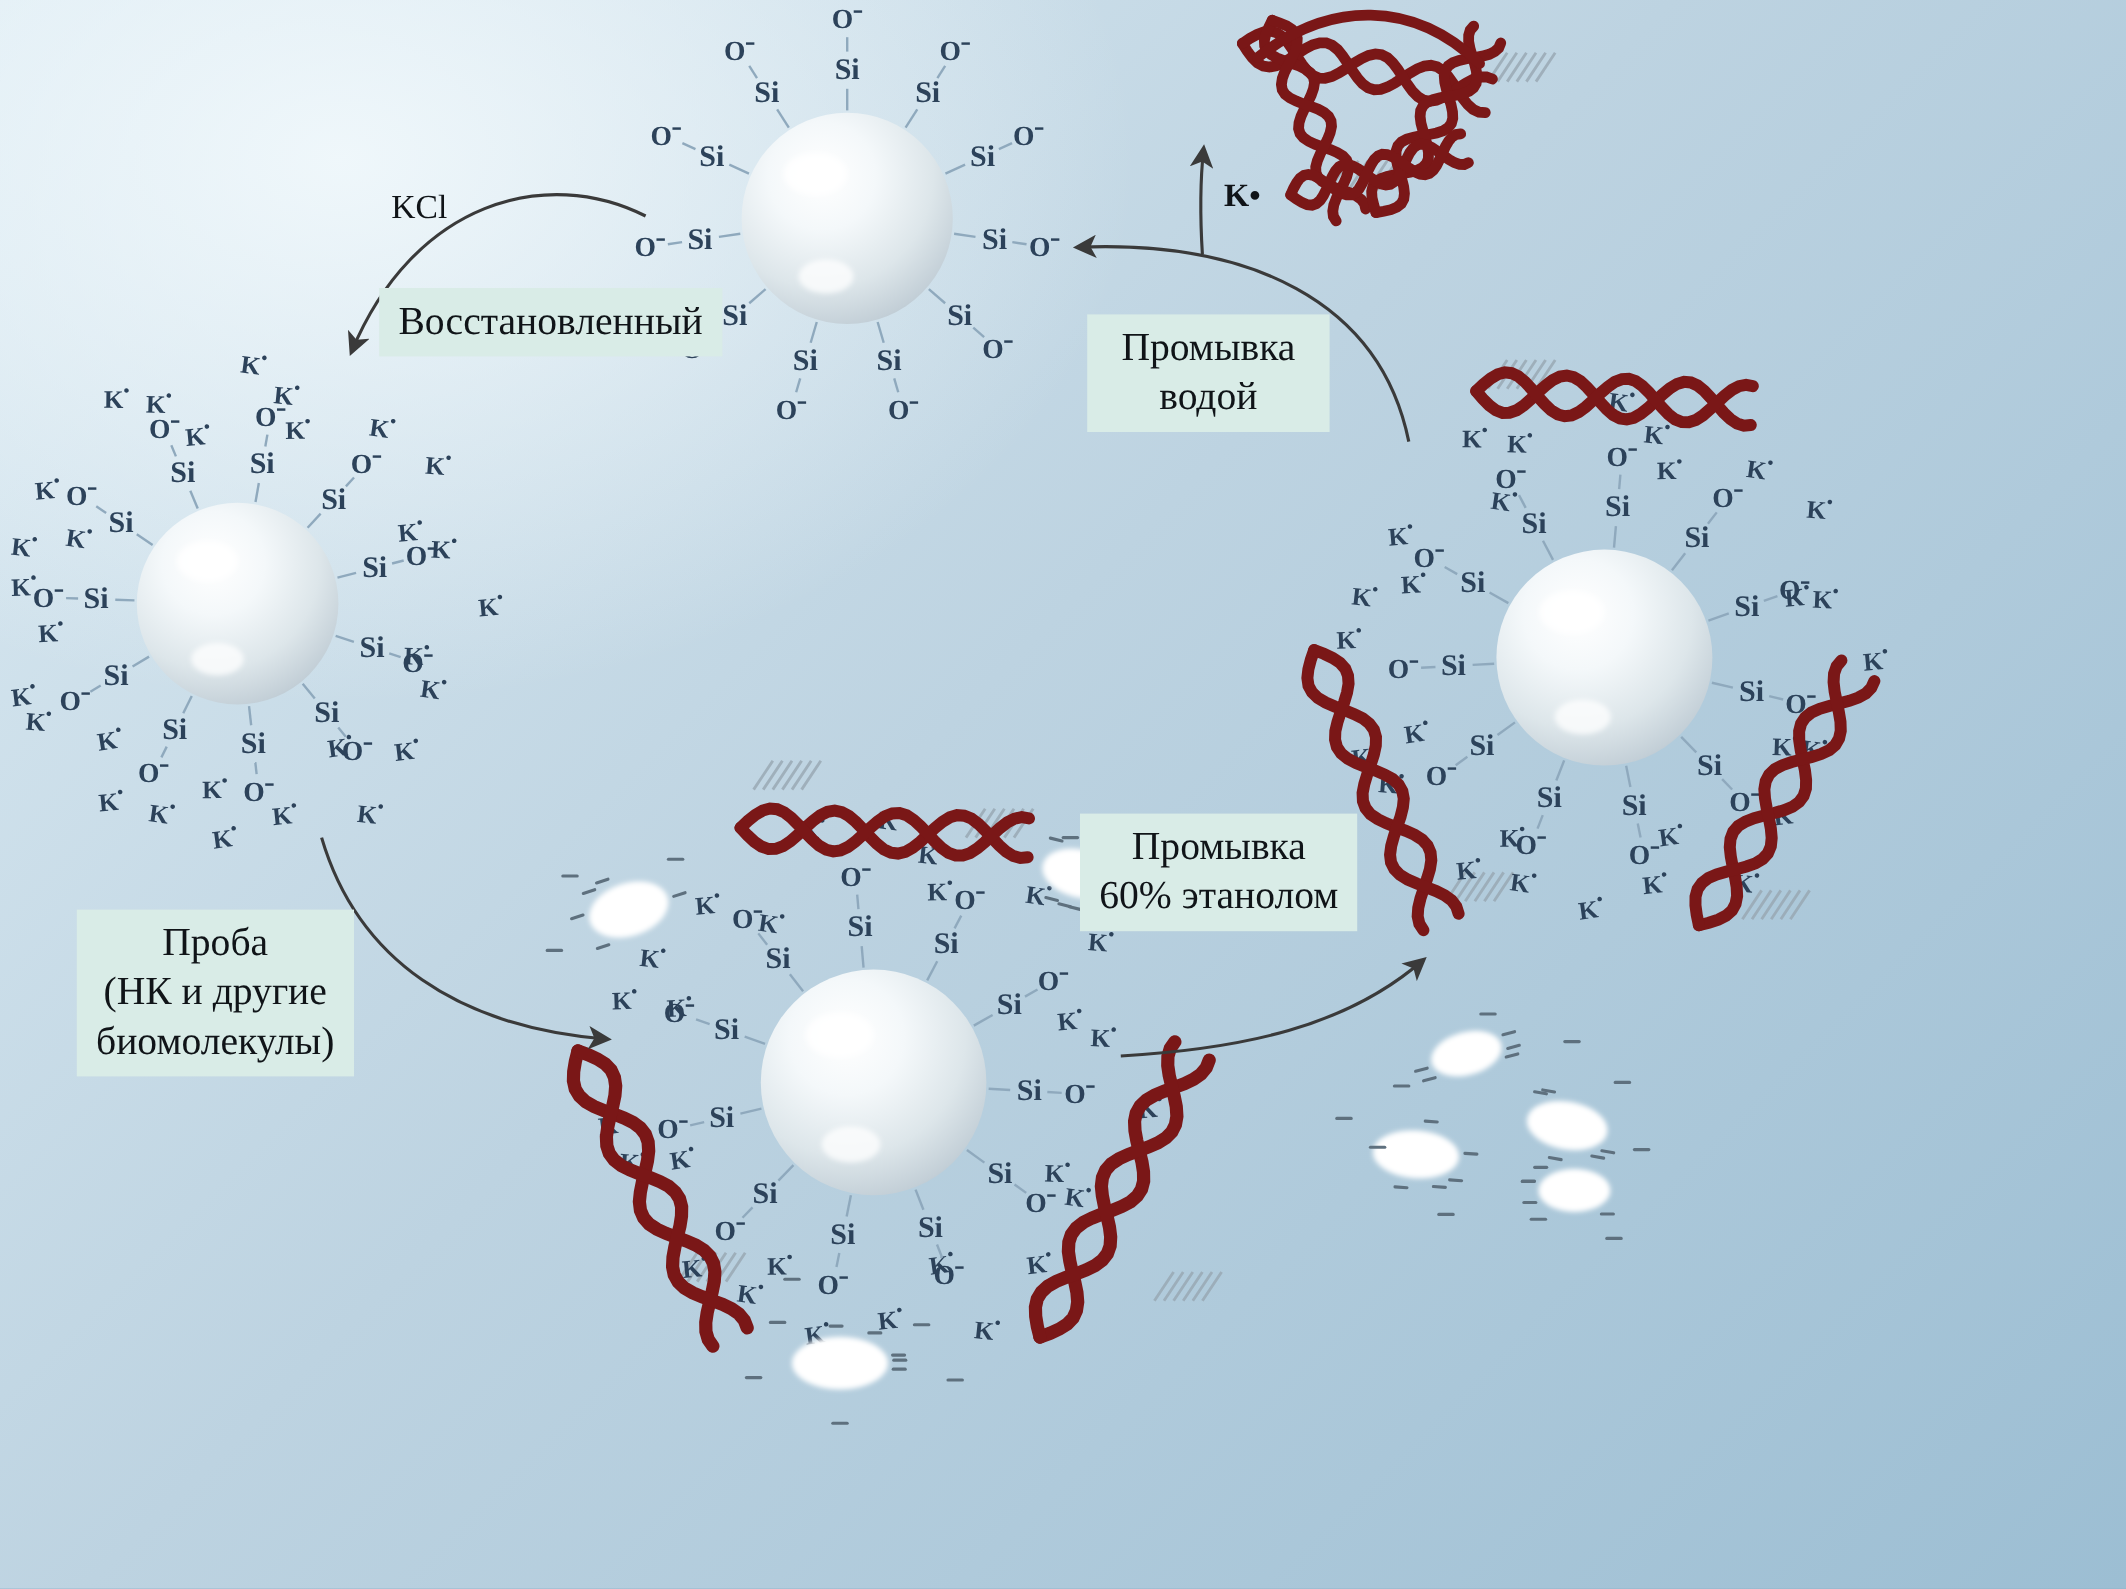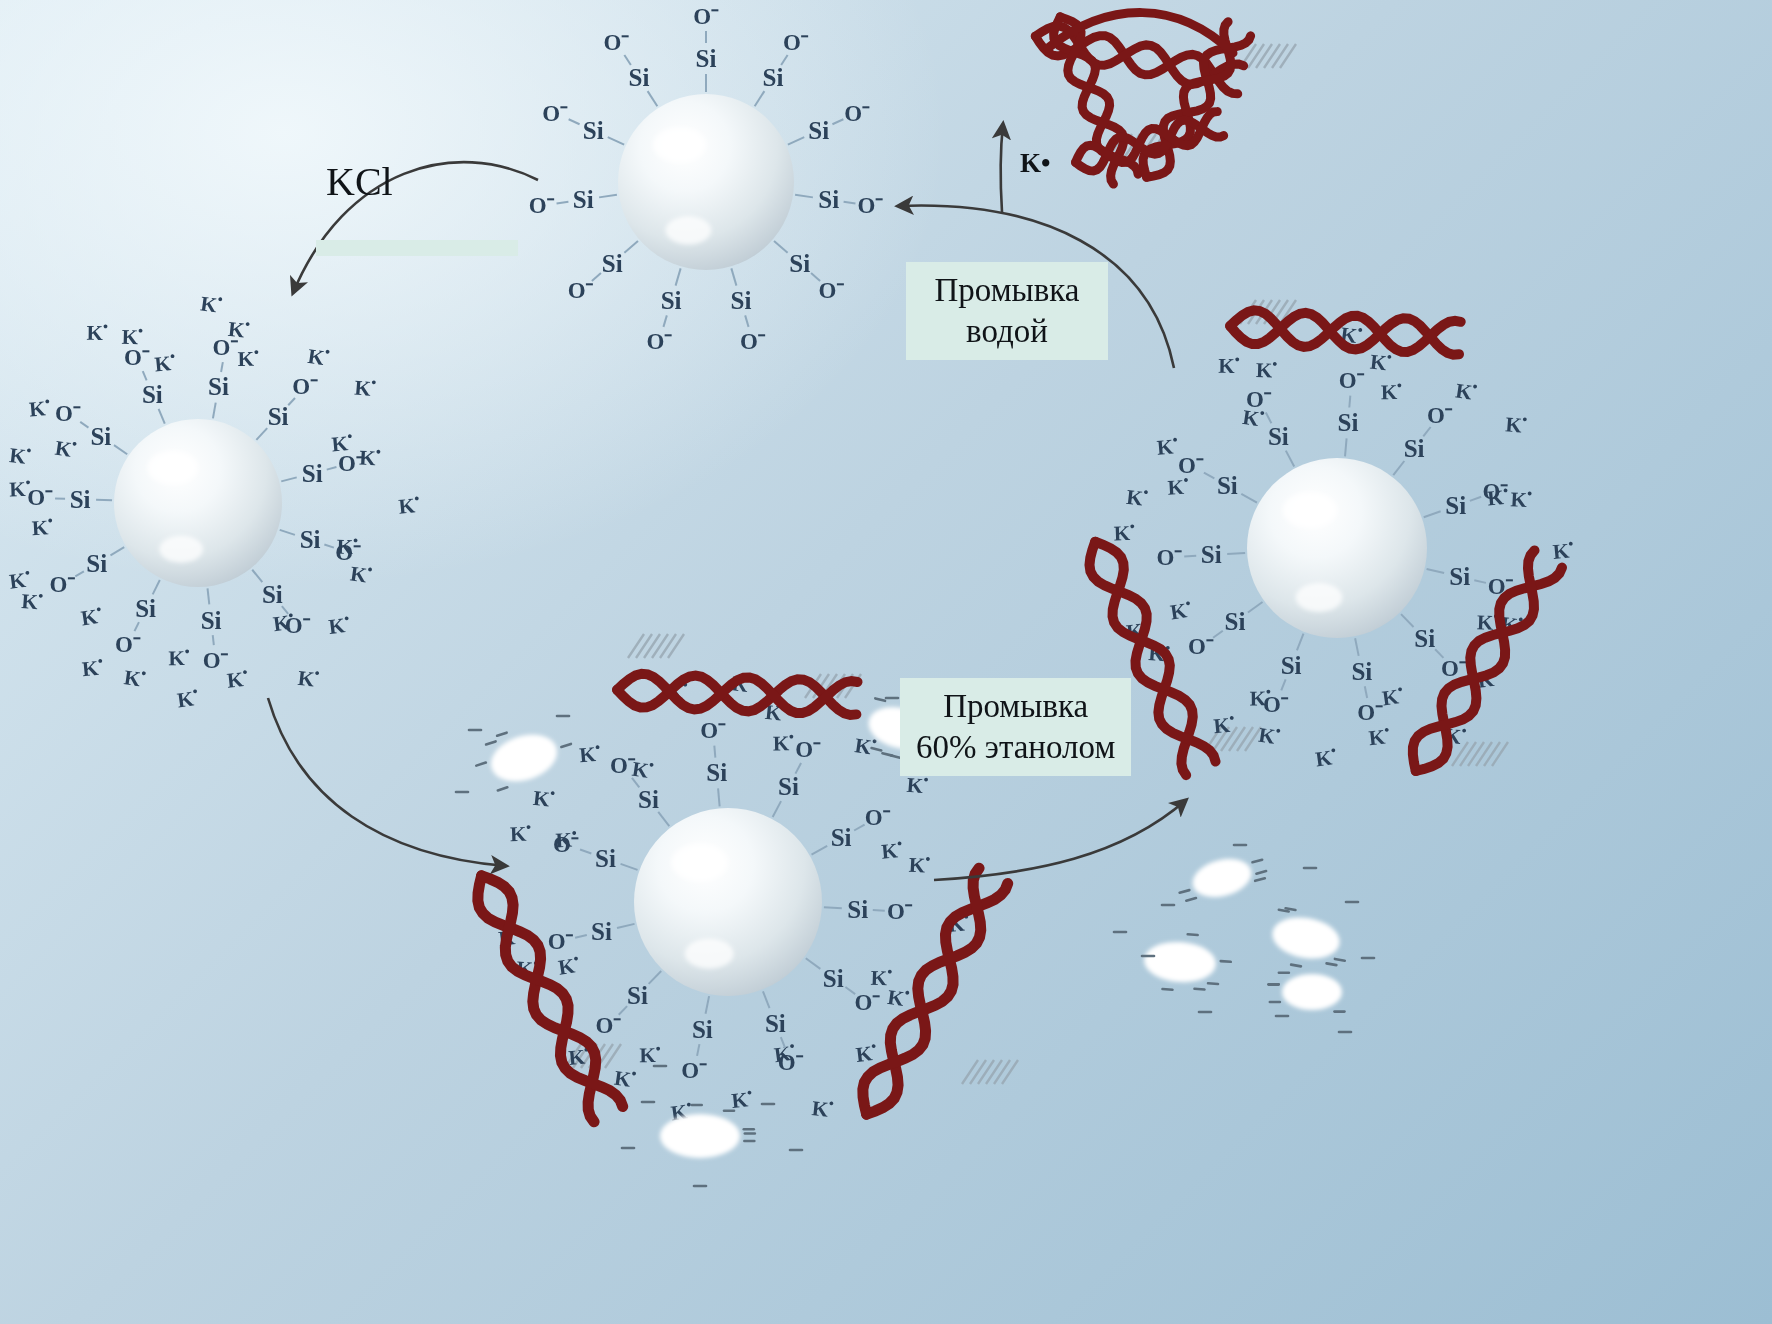--- a/index.html
+++ b/index.html
@@ -8,21 +8,21 @@
     background:
       radial-gradient(ellipse 950px 650px at 16% 10%, rgba(242,249,252,.9), rgba(242,249,252,0) 70%),
       linear-gradient(135deg, var(--bgfrom,#dcebf3) 0%, #bdd3e1 45%, var(--bgto,#9cbed3) 100%);
     font-family:"Liberation Serif","DejaVu Serif",serif;
   }
   svg.diagram{position:absolute;left:0;top:0;}
   .label-box{
     position:absolute;background:var(--labelbg,#d9ece7);color:#101418;
     text-align:center;font-size:33px;line-height:1.24;padding:8px 16px;min-width:170px;
   }
-  .plain-label{position:absolute;color:#101418;font-size:40px;}
+  .plain-label{position:absolute;color:#101418;font-size:28px;}
   .krel{font-size:27px;font-weight:bold;}
   .kcl{left:326px;top:158px;}
   .restored{left:316px;top:240px;}
   .washwater{left:906px;top:262px;}
   .sample{left:64px;top:758px;}
   .ethanol{left:900px;top:678px;}
   .krel{left:1020px;top:148px;}
   
   .si{font-family:"Liberation Serif",serif;font-size:25px;font-weight:600;fill:var(--ion,#2c425a);text-anchor:middle;dominant-baseline:central;}
   .ox{font-family:"Liberation Serif",serif;font-size:23px;font-weight:600;fill:var(--ion,#2c425a);text-anchor:middle;dominant-baseline:central;}
@@ -529,27 +529,33 @@
       <path d="M 538 180 C 455 138 345 168 293 293" class="arrow" marker-end="url(#ah)"></path>
       <path d="M 268 698 C 298 800 382 856 506 866" class="arrow" marker-end="url(#ah)"></path>
       <path d="M 934 880 C 1035 874 1122 856 1186 800" class="arrow" marker-end="url(#ah)"></path>
       <path d="M 1174 368 C 1150 250 1040 200 898 206" class="arrow" marker-end="url(#ah)"></path>
       <path d="M 1002 212 C 1000 180 1000 152 1003 124" class="arrow" marker-end="url(#ah)"></path>
     </svg>
 
   <div class="plain-label kcl">KCl</div>
 
   <div class="label-box restored">
+    <div>Восстановленный</div>
   </div>
 
   <div class="label-box washwater">
     <div>Промывка</div>
     <div>водой</div>
   </div>
 
+  <div class="label-box sample">
+    <div>Проба</div>
+    <div>(НК и другие</div>
+    <div>биомолекулы)</div>
+  </div>
 
   <div class="label-box ethanol">
     <div>Промывка</div>
     <div>60% этанолом</div>
   </div>
 
   <div class="plain-label krel">K•</div>
 </div>
 
 </body></html>

